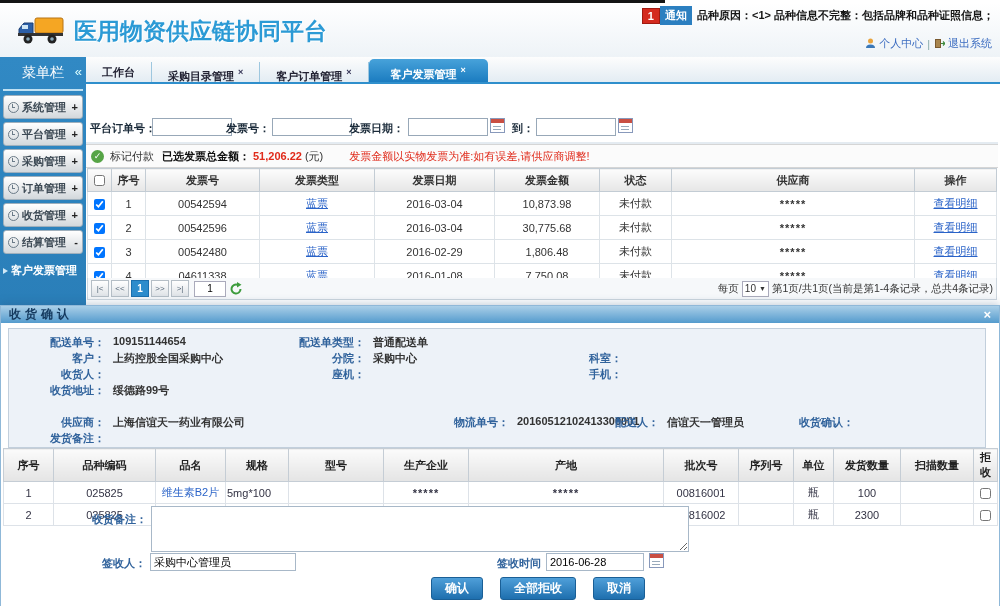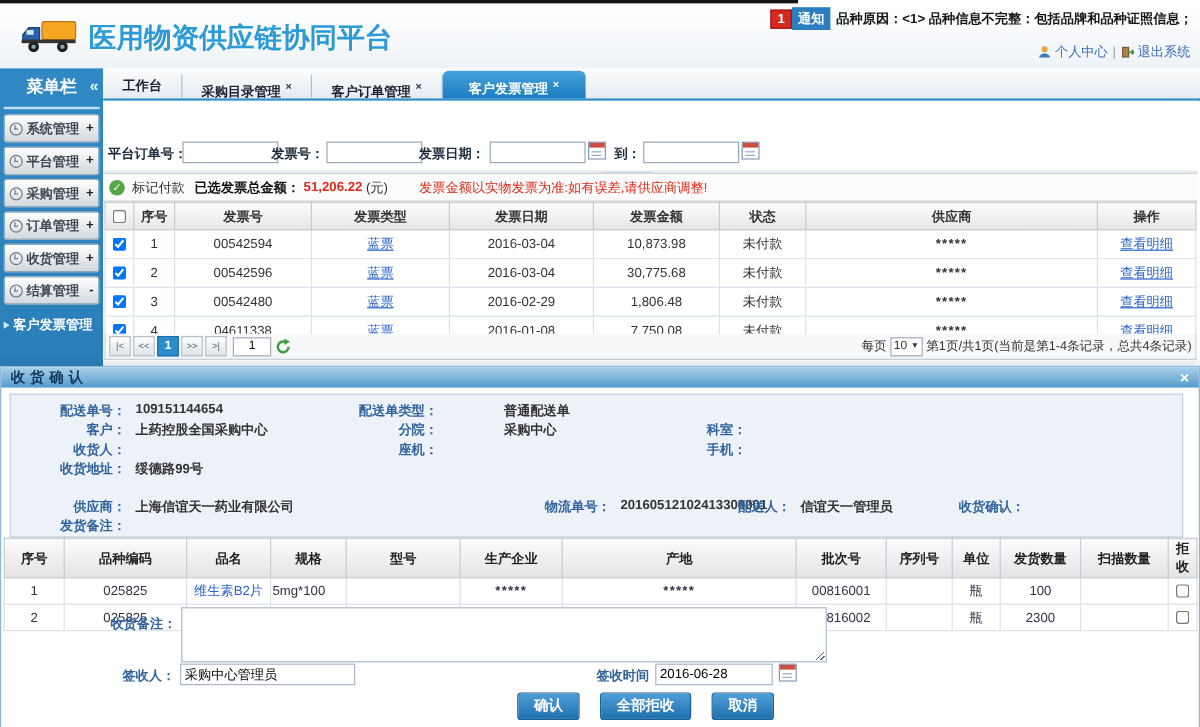--- a/index.html
+++ b/index.html
@@ -16,21 +16,21 @@
   .notif-badge{background:#d42a1e;color:#fff;font-weight:bold;padding:1px 5px;border:1px solid #a01910;}
   .notif-label{background:#2b7fc0;color:#fff;font-weight:bold;padding:2px 5px;margin-right:5px;}
   .notif-text{font-weight:bold;color:#151515;}
   .userlinks{position:absolute;top:33px;right:8px;display:flex;align-items:center;gap:4px;
              font-size:11px;color:#3a6bc0;}
   .userlinks .sep{color:#8aa;}
   .ul-item{display:flex;align-items:center;gap:3px;cursor:pointer;}
   
   .sidebar{position:absolute;left:0;top:57px;width:86px;height:549px;
            background:linear-gradient(180deg,#3189c4,#2272ab);}
-  .sb-title{position:relative;color:#fff;font-weight:bold;font-size:14px;text-align:center;padding-top:7px;height:22px;}
+  .sb-title{position:relative;color:#fff;font-weight:normal;font-size:14px;text-align:center;padding-top:7px;height:22px;}
   .sb-collapse{position:absolute;right:4px;top:7px;font-size:13px;color:#dff;cursor:pointer;}
   .sb-underline{height:2px;background:#bfe0f2;margin:3px 3px 4px 3px;}
   .menu-item{position:relative;margin:3px 3px 0 3px;height:22px;border:1px solid #9fb0bd;border-radius:3px;
              background:linear-gradient(#ffffff,#d3d8dc);display:flex;align-items:center;padding:0 4px;
              font-size:11px;font-weight:bold;color:#3d4a55;cursor:pointer;}
   .clock-icon{width:9px;height:9px;border:1px solid #6b7b88;border-radius:50%;margin-right:3px;position:relative;flex:none;}
   .clock-icon::after{content:'';position:absolute;left:3px;top:1px;width:2px;height:3px;
                      border-left:1px solid #6b7b88;border-bottom:1px solid #6b7b88;}
   .mi-exp{margin-left:auto;color:#222;font-weight:bold;}
   .submenu-item{margin-top:9px;padding-left:3px;display:flex;align-items:center;gap:3px;
@@ -101,21 +101,21 @@
          border:1px solid #8fb8d8;box-shadow:0 -2px 8px rgba(40,80,120,.25);}
   .modal-header{height:17px;background:linear-gradient(#aacfe8,#549bcd);display:flex;align-items:center;
                 padding:0 8px;font-size:12px;font-weight:bold;color:#14395e;letter-spacing:4px;}
   .modal-close{margin-left:auto;color:#fff;font-weight:bold;letter-spacing:0;cursor:pointer;font-size:13px;}
   .info-panel{position:absolute;left:7px;top:22px;width:976px;height:118px;background:#edf2f8;
               border:1px solid #c2cfdc;font-size:11px;}
   .ip-row{position:absolute;left:0;right:0;height:14px;}
   .ip-lbl{position:absolute;color:#31639c;font-weight:bold;text-align:right;white-space:nowrap;}
   .ip-val{position:absolute;color:#333;font-weight:bold;white-space:nowrap;}
   .l1{left:12px;width:84px;} .v1{left:104px;}
-  .l2{left:252px;width:104px;} .v2{left:364px;margin-left:47px;}
+  .l2{left:252px;width:104px;} .v2{left:364px;}
   .l3{left:513px;width:100px;}
   .l2x{left:398px;width:102px;} .v2x{left:508px;}
   .l3x{left:572px;width:78px;} .v3x{left:658px;}
   .l4x{left:775px;width:70px;}
   
   .items-table{position:absolute;left:2px;top:142px;width:994px;border:1px solid #c0c8d0;}
   .items-table th{background:linear-gradient(#fbfbfb,#e4e4e4);border:1px solid #c5cdd5;height:15px;
                   font-size:11px;font-weight:bold;color:#222;}
   .items-table td{border:1px solid #dde2e8;height:19px;text-align:center;font-size:11px;color:#334;
                   overflow:hidden;white-space:nowrap;}

